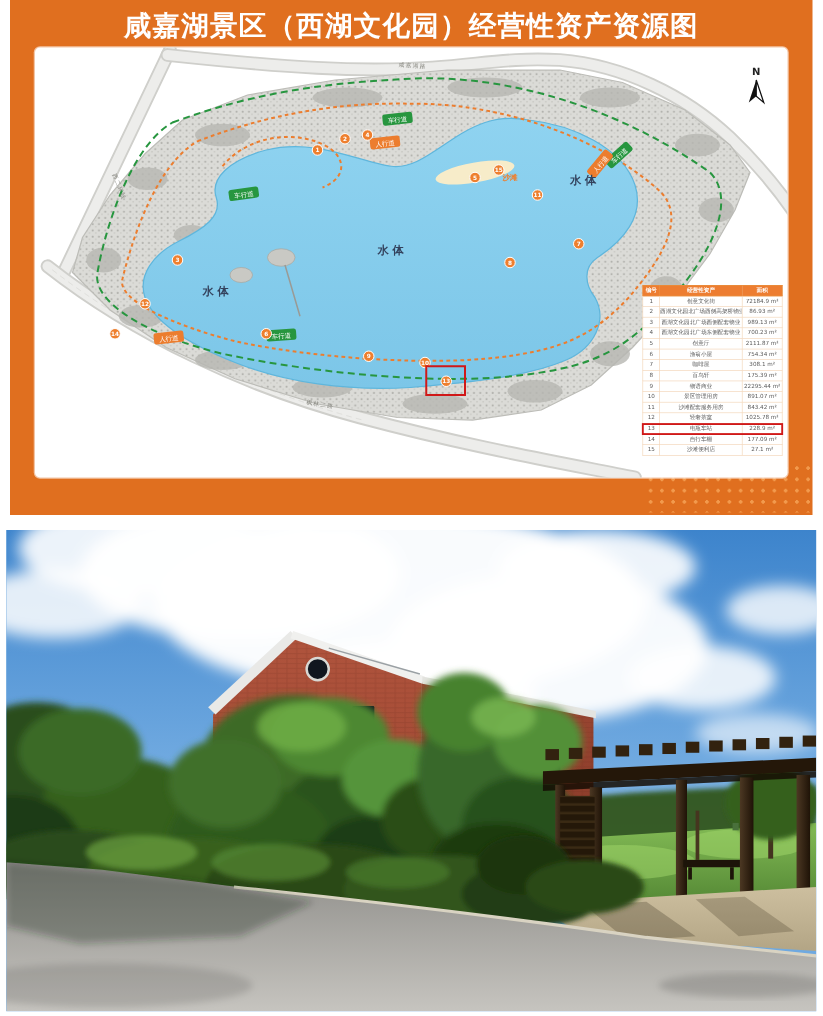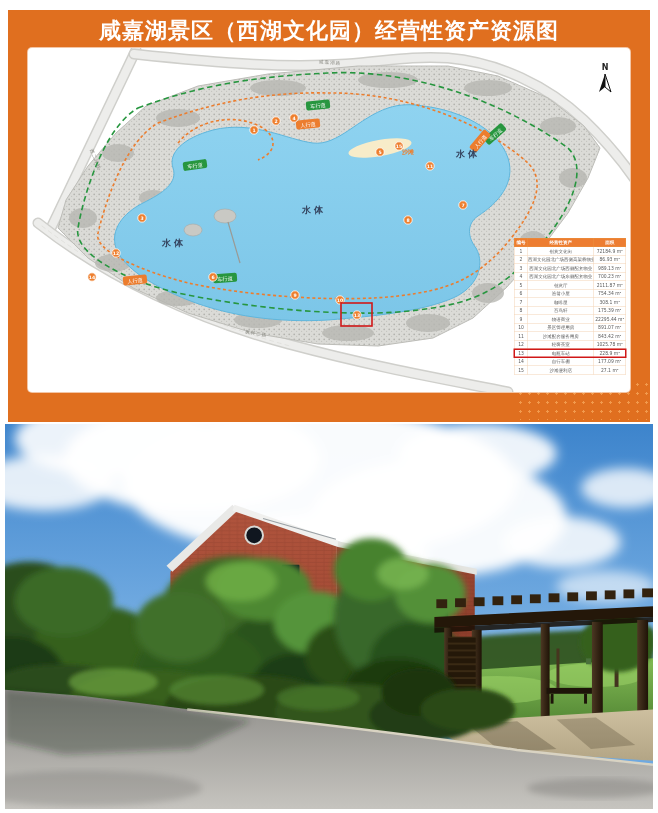--- a/index.html
+++ b/index.html
@@ -1,19 +1,19 @@
 <!DOCTYPE html>
 <html><head>
 <meta charset="utf-8">
 <style>
   html,body{margin:0;padding:0;background:#ffffff;}
   .stage{position:relative;width:658px;height:813px;background:#fff;overflow:hidden;
          font-family:"DejaVu Sans","Liberation Sans",sans-serif;}
   
-  .poster{position:absolute;left:8px;top:10px;width:642px;height:412px;background:#e06f1f;}
+  .poster{position:absolute;left:8px;top:0;width:642px;height:412px;background:#e06f1f;}
   .poster-title{position:absolute;left:0;top:6px;width:100%;text-align:center;color:#fff;
                 font-size:22px;font-weight:bold;letter-spacing:1px;margin:0;}
   .dots{position:absolute;right:2px;bottom:2px;width:132px;height:40px;
         background-image:radial-gradient(#f29a4d 1.2px,transparent 1.4px);
         background-size:9px 9px;}
   .card{position:absolute;left:20px;top:38px;width:602px;height:344px;background:#fff;
         border-radius:4px;box-shadow:0 0 0 1px rgba(255,255,255,.6);}
   .card svg{position:absolute;left:0;top:0;}
   
   .asset-table{position:absolute;left:486px;top:190px;width:224px;

